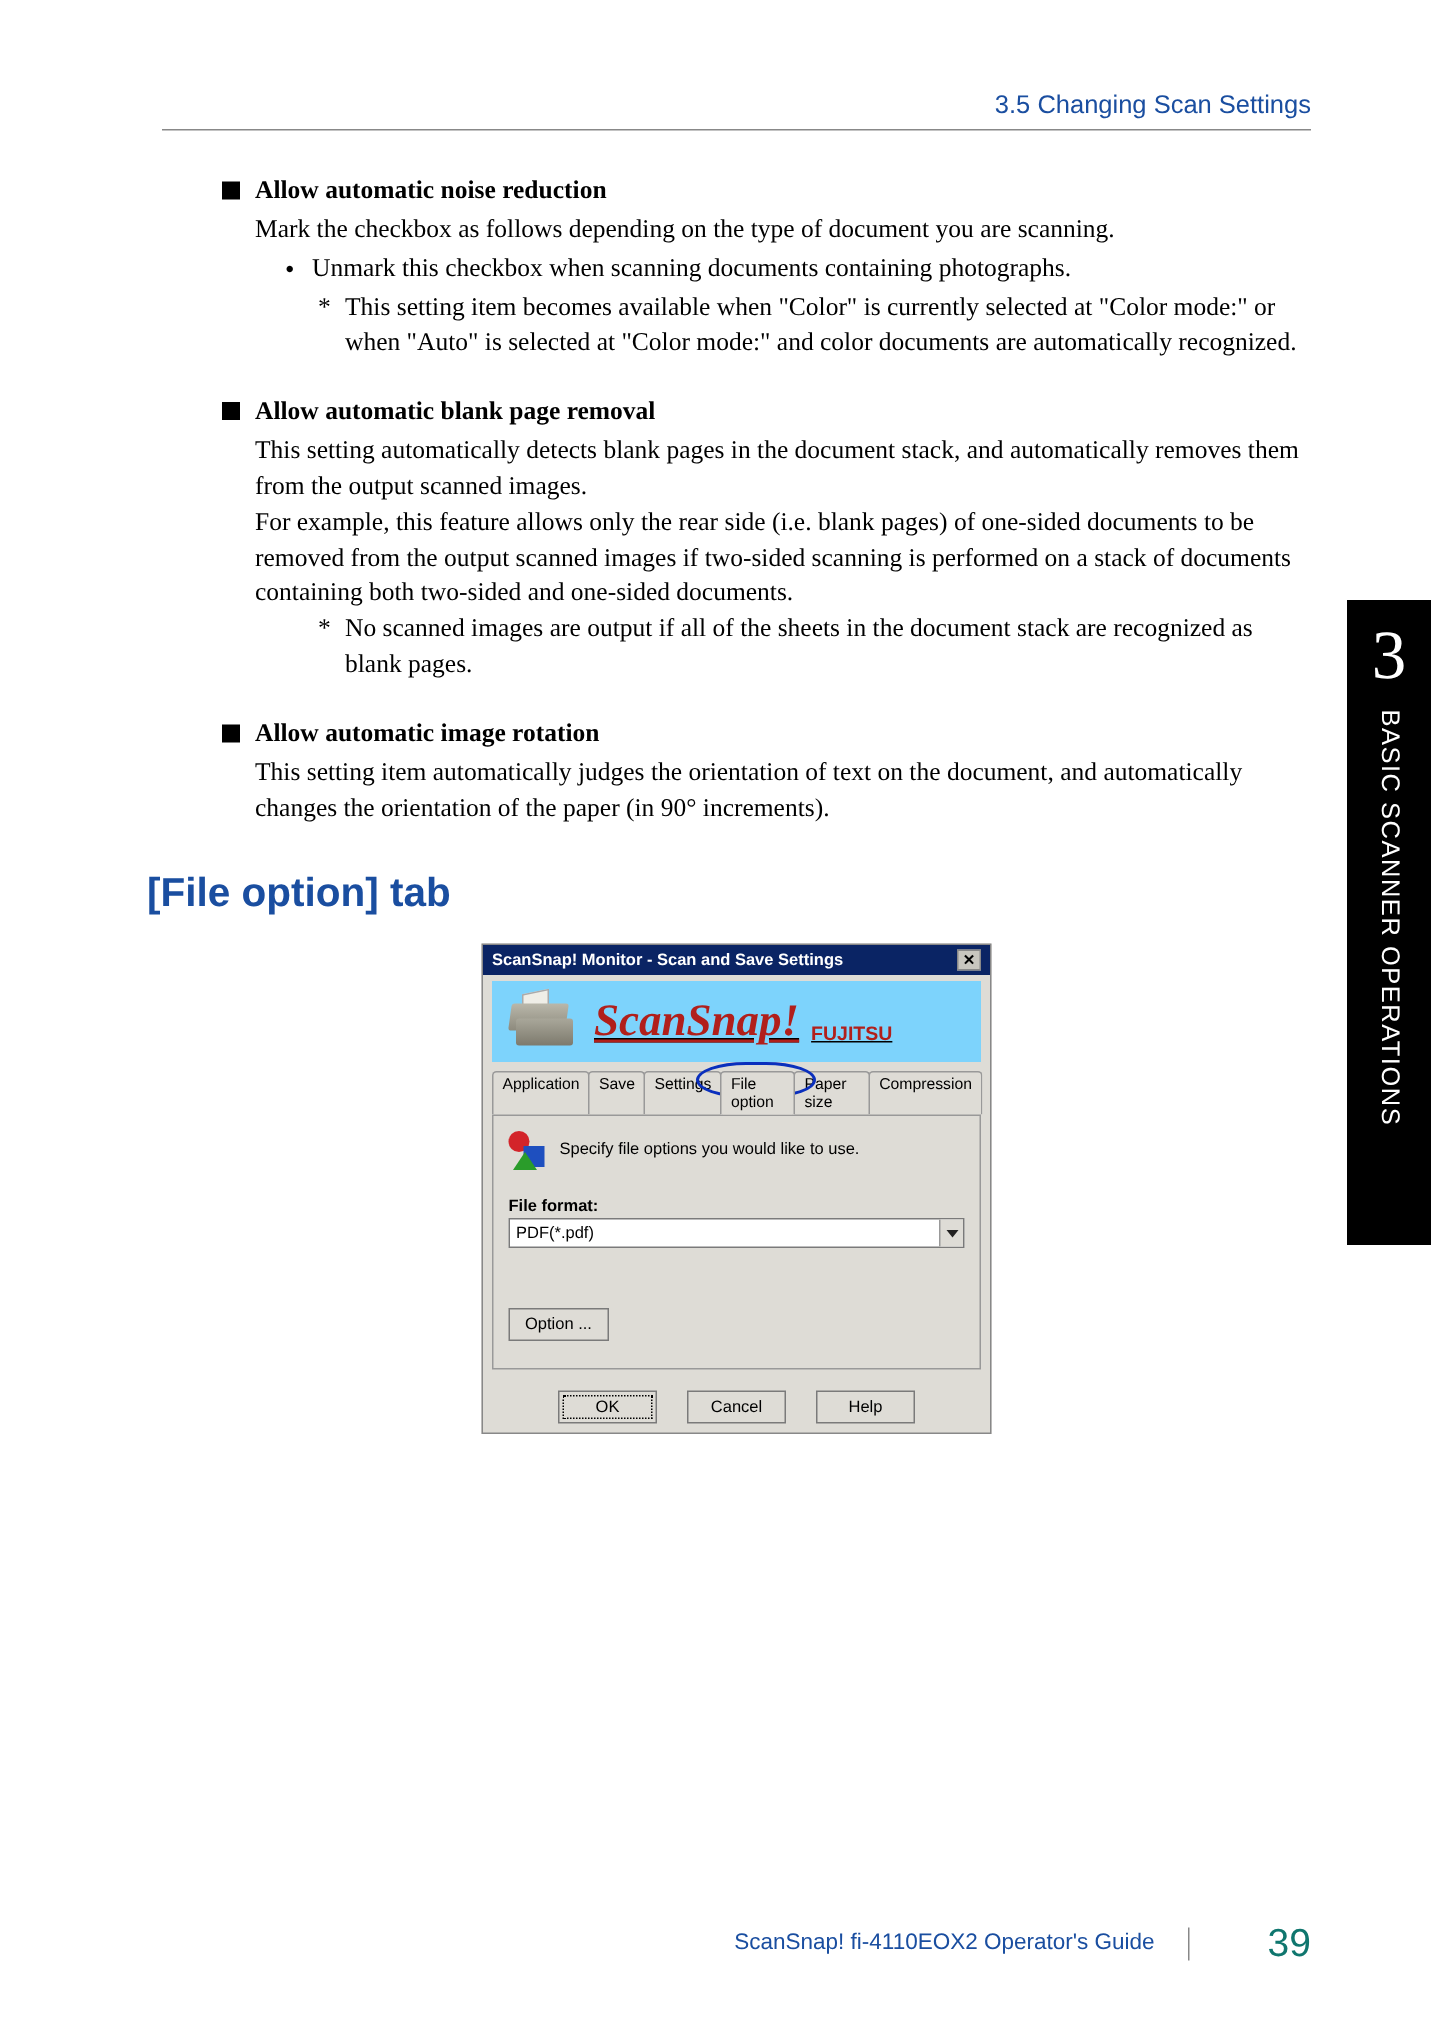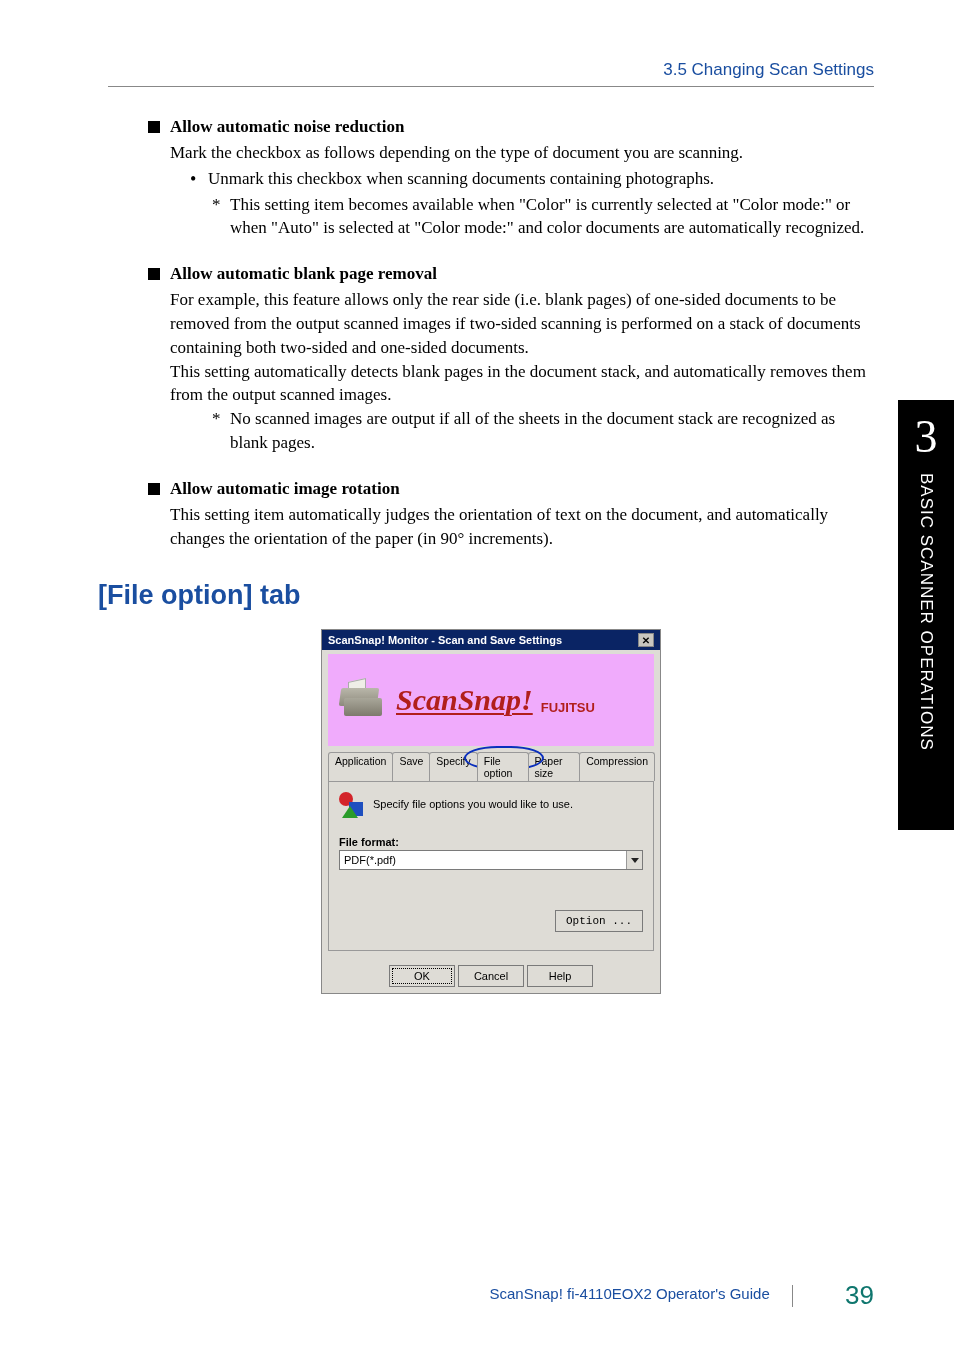--- a/index.html
+++ b/index.html
@@ -162,27 +162,28 @@
     color:#000;
     width:16px;
     height:14px;
     text-align:center;
     line-height:13px;
     border:1px solid #888;
     font-weight:bold;
     font-size:10px;
   }
   .dlg-banner {
-    background:#f0abfc;
-    height:92px;
+    background:#7dd3fc;
+    height:54px;
     margin: 4px 6px 6px 6px;
     display:flex;
     align-items:center;
     padding-left:10px;
     gap:12px;
+    text-decoration:underline;
   }
   .scanner-icon {
     width:46px;
     height:40px;
     position:relative;
   }
   .scanner-icon .body1{
     position:absolute; left:2px; top:8px; width:38px; height:18px;
     background:linear-gradient(#b9b7aa,#8d8a7d);
     transform:skewX(-8deg);
@@ -301,40 +302,39 @@
   .select .arrow::after{
     content:"";
     display:block;
     width:0;height:0;
     border-left:4px solid transparent;
     border-right:4px solid transparent;
     border-top:5px solid #222;
   }
   .option-row {
     display:flex;
-    justify-content:flex-end;
+    justify-content:flex-start;
     margin-top:40px;
     margin-bottom: 8px;
-    font-family: Liberation Mono, monospace;
   }
   .btn {
     min-width:66px;
     height:22px;
     background:#dedcd6;
     border:1px solid #7a7a7a;
     font-size:11px;
     padding: 0 10px;
     display:flex;
     align-items:center;
     justify-content:center;
   }
   .btn-row {
     display:flex;
     justify-content:center;
-    gap:3px;
+    gap:20px;
     padding: 8px 0 6px;
   }
   .btn.ok-focus {
     outline: 1px dotted #000;
     outline-offset:-4px;
   }
   .tabs-wrap { position:relative; }
 </style>
 </head>
 <body>
@@ -355,22 +355,22 @@
       <div class="ast">*</div>
       <div class="ast-text">This setting item becomes available when "Color" is currently selected at "Color mode:" or when "Auto" is selected at "Color mode:" and color documents are automatically recognized.</div>
     </div>
   </div>
 
   <div class="section">
     <div class="section-title">
       <span class="square"></span>
       <span>Allow automatic blank page removal</span>
     </div>
+    <div class="body-text">This setting automatically detects blank pages in the document stack, and automatically removes them from the output scanned images.</div>
     <div class="body-text">For example, this feature allows only the rear side (i.e. blank pages) of one-sided documents to be removed from the output scanned images if two-sided scanning is performed on a stack of documents containing both two-sided and one-sided documents.</div>
-    <div class="body-text">This setting automatically detects blank pages in the document stack, and automatically removes them from the output scanned images.</div>
     <div class="note-line">
       <div class="ast">*</div>
       <div class="ast-text">No scanned images are output if all of the sheets in the document stack are recognized as blank pages.</div>
     </div>
   </div>
 
   <div class="section">
     <div class="section-title">
       <span class="square"></span>
       <span>Allow automatic image rotation</span>
@@ -396,21 +396,21 @@
         <div class="logo">
           <span class="ss">ScanSnap!</span>
           <span class="fu">FUJITSU</span>
         </div>
       </div>
 
       <div class="tabs-wrap">
         <div class="tabs">
           <div class="tab">Application</div>
           <div class="tab">Save</div>
-          <div class="tab">Specify</div>
+          <div class="tab">Settings</div>
           <div class="tab active">File option</div>
           <div class="tab">Paper size</div>
           <div class="tab">Compression</div>
         </div>
         <div class="oval-highlight" style="left:142px; top:-6px;"></div>
 
         <div class="tab-panel">
           <div class="hint-row">
             <div class="hint-icon">
               <div class="o1"></div>

